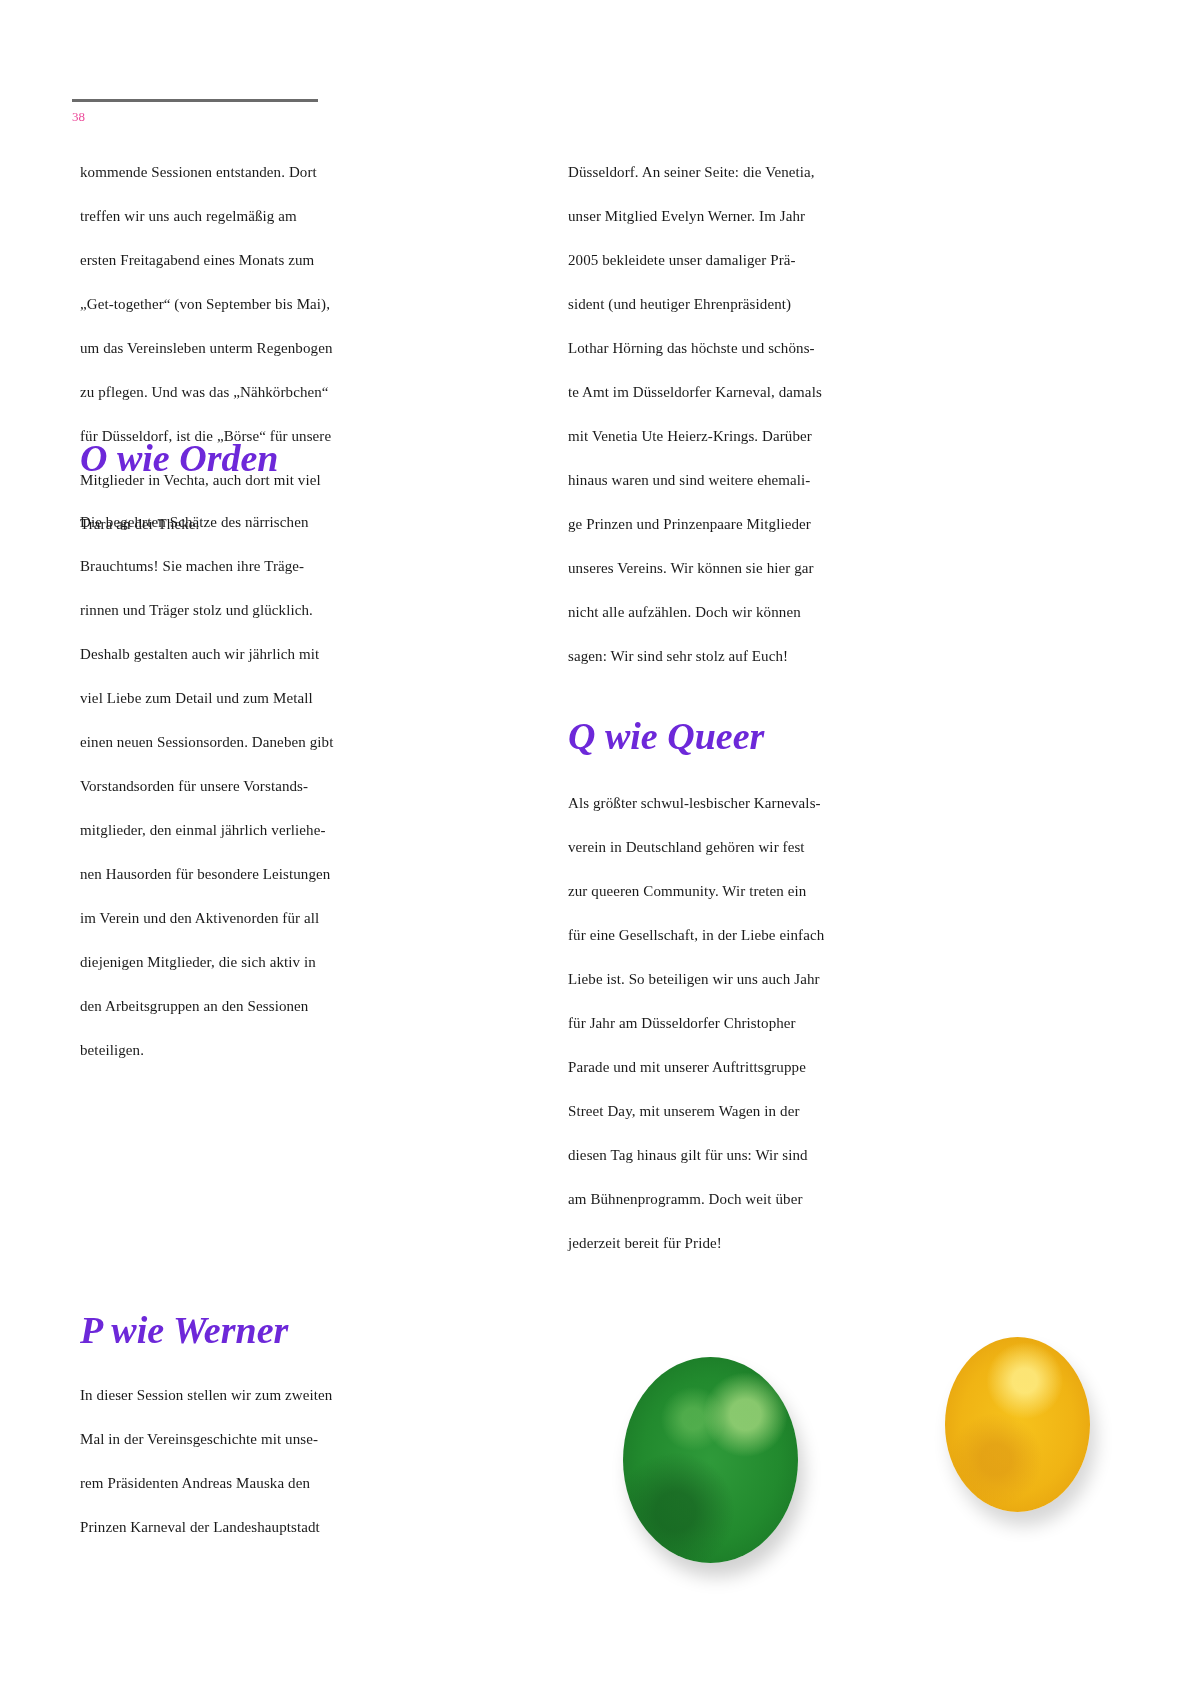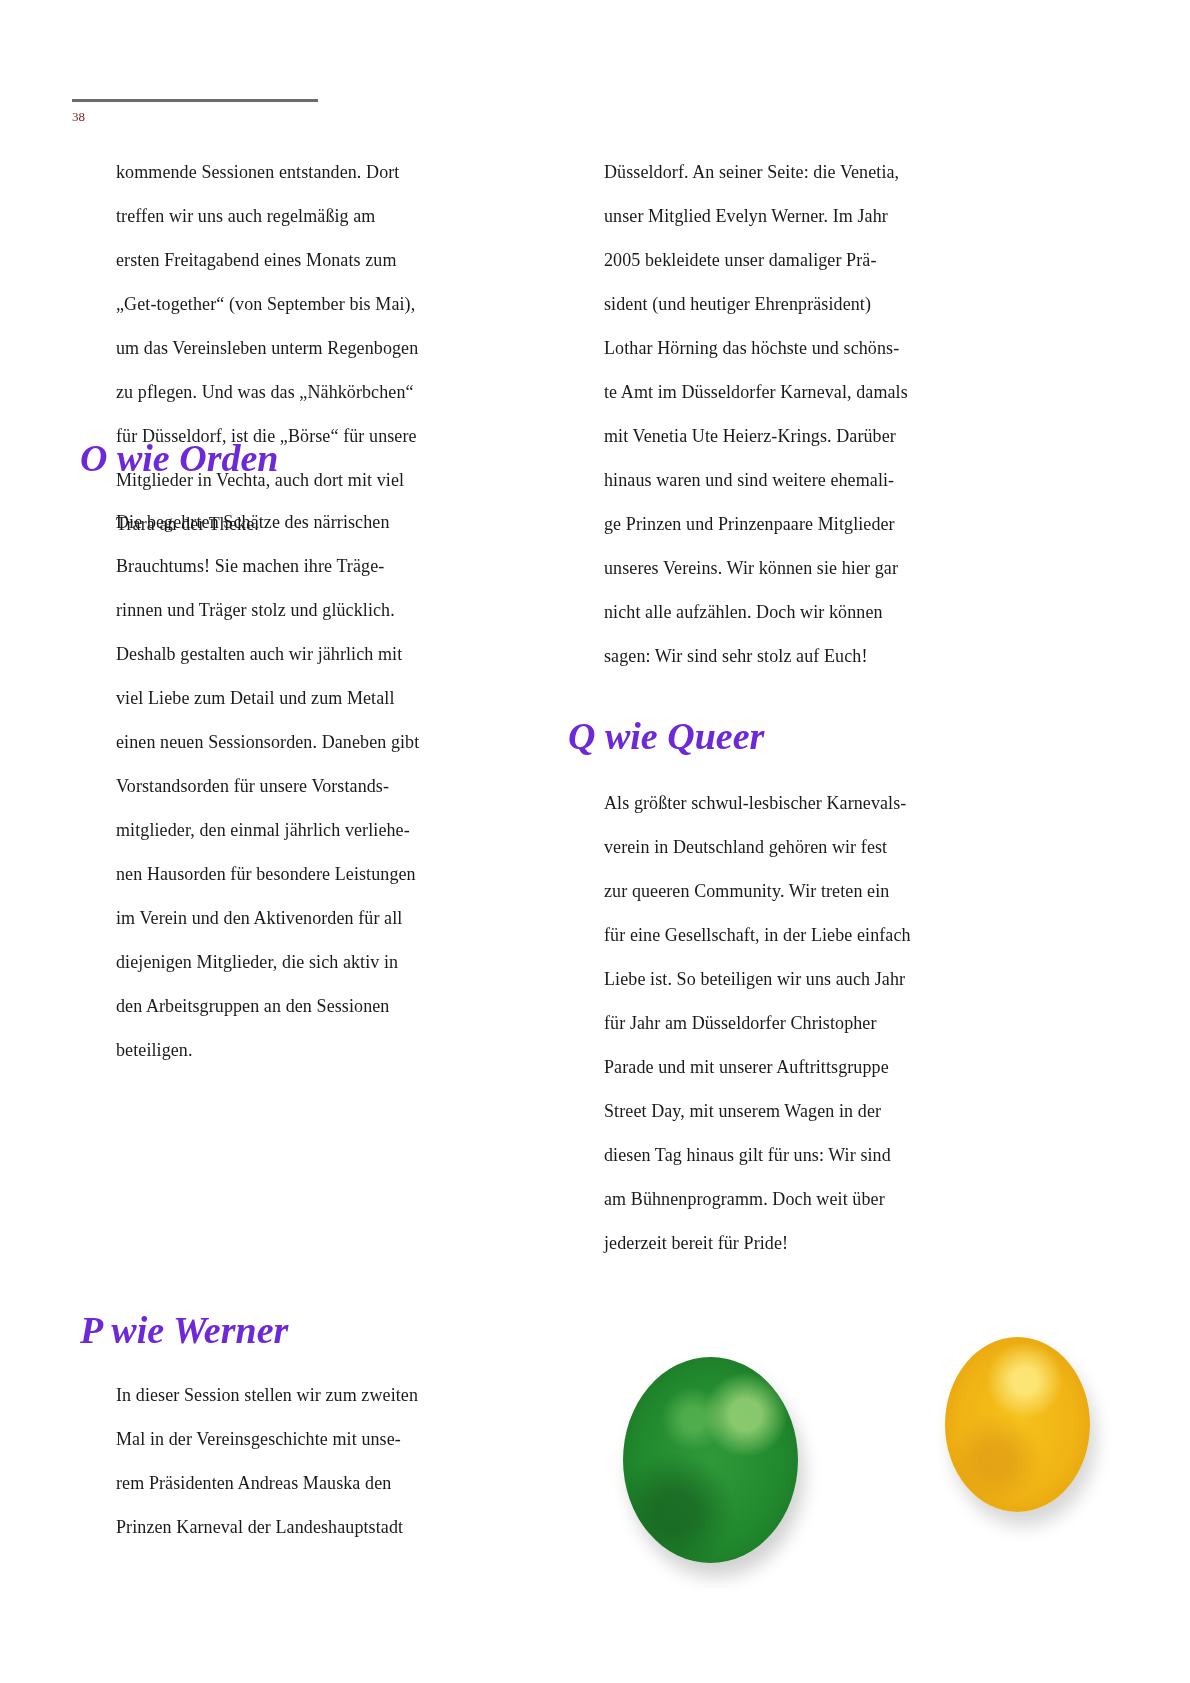--- a/index.html
+++ b/index.html
@@ -1,25 +1,25 @@
 <!DOCTYPE html>
 <html><head>
 <meta charset="utf-8">
 <style>
   html, body { margin: 0; padding: 0; background: #ffffff; }
   body { width: 1190px; height: 1683px; position: relative; overflow: hidden;
          font-family: "DejaVu Serif", "Liberation Serif", serif; color: #1a1a1a; }
   .rule { position: absolute; left: 72px; top: 99px; width: 246px; height: 3px; background: #6b6b6b; }
-  .page-num { position: absolute; left: 72px; top: 109px; font-size: 13px; color: #7f1d1d;
+  .page-num { position: absolute; left: 72px; top: 109px; font-size: 13px; color: #ec4899;
               font-family: "Liberation Serif", serif; }
   .col { position: absolute; top: 150px; }
   .col1 { left: 80px; width: 480px; }
   .col2 { left: 568px; width: 480px; }
-  .line { display: block; height: 44px; line-height: 44px; font-size: 18px;
-          font-family: "Liberation Serif", serif; white-space: nowrap; letter-spacing: 0.1px; margin-left: 36px; }
+  .line { display: block; height: 44px; line-height: 44px; font-size: 15px;
+          font-family: "Liberation Serif", serif; white-space: nowrap; letter-spacing: 0.1px; }
   .heading { display: block; font-family: "Liberation Serif", serif; font-style: italic;
              color: #6d28d9; font-size: 38px; line-height: 44px; height: 44px; white-space: nowrap; }
   .abs { position: absolute; }
   .pompom { position: absolute; border-radius: 50%; }
   .pom-green {
     left: 623px; top: 1357px; width: 175px; height: 206px;
     background:
       radial-gradient(circle at 70% 28%, rgba(170,220,130,0.75) 0 8%, transparent 22%),
       radial-gradient(circle at 40% 30%, rgba(120,200,100,0.5) 0 6%, transparent 18%),
       radial-gradient(circle at 30% 75%, rgba(20,90,30,0.6) 0 10%, transparent 30%),

